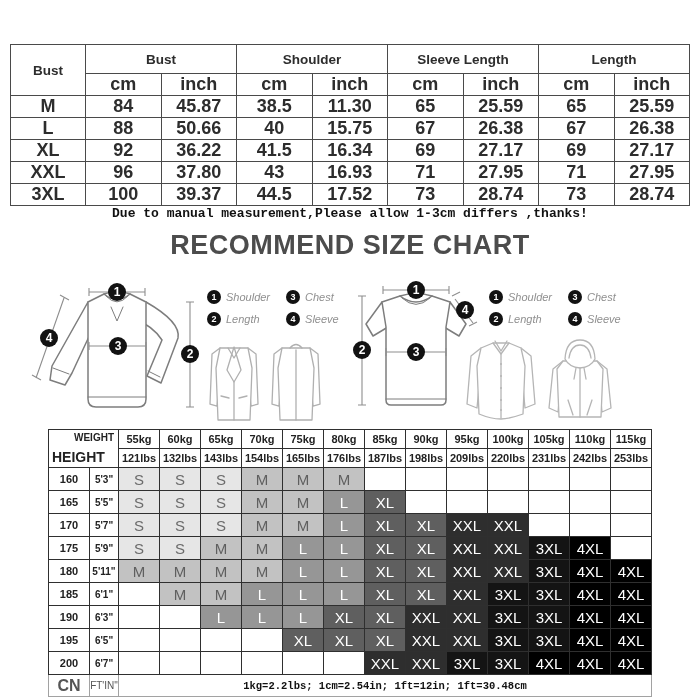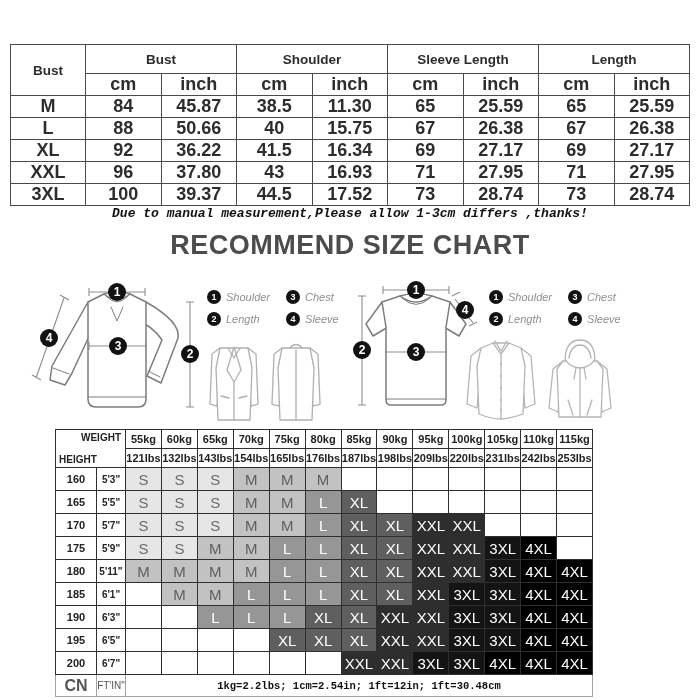--- a/index.html
+++ b/index.html
@@ -13,51 +13,51 @@
       border:1.5px solid #4a4a4a;text-align:center;vertical-align:middle;
       font-size:18px;font-weight:700;color:#2d2d2d;padding:0;}
   table.size-table thead tr.grp-row{height:29px;}
   table.size-table thead tr.grp-row th{font-size:13.5px;}
   table.size-table thead tr.unit-row{height:18px;}
   table.size-table tbody tr{height:21px;}
   col.size-col{width:75px;}
 
   
   .note{position:absolute;left:0;top:206px;width:700px;text-align:center;
-        font-family:"Liberation Mono",monospace;font-size:13px;font-weight:700;color:#111;font-style:italic;}
+        font-family:"Liberation Mono",monospace;font-size:13px;font-weight:700;color:#111;}
   .heading{position:absolute;left:0;top:230px;width:700px;text-align:center;
         font-size:27px;font-weight:800;letter-spacing:.5px;color:#4c4c4c;}
 
   
   .illustrations{position:absolute;left:0;top:278px;width:700px;height:150px;}
   .illustrations svg{position:absolute;}
   .legend{position:absolute;display:grid;grid-template-columns:auto auto;
           column-gap:16px;row-gap:8px;}
   .legend-item{display:flex;align-items:center;white-space:nowrap;}
   .badge{display:inline-flex;align-items:center;justify-content:center;
          width:14px;height:14px;border-radius:50%;background:#121212;color:#fff;
          font-size:9px;font-weight:700;margin-right:5px;flex:0 0 auto;}
   .legend-label{font-style:italic;font-size:11px;color:#8f8f8f;}
 
   
-  .matrix-wrap{position:absolute;left:55px;top:429px;width:538px;}
+  .matrix-wrap{position:absolute;left:48px;top:429px;width:604px;}
   table.matrix{width:100%;border-collapse:collapse;table-layout:fixed;}
   table.matrix th,table.matrix td{border:1px solid #2f2f2f;text-align:center;
       vertical-align:middle;padding:0;overflow:hidden;}
   table.matrix thead tr{height:19px;}
   table.matrix thead th{font-size:11px;font-weight:700;color:#222;background:#fff;}
   table.matrix tbody tr{height:23px;}
   table.matrix td.h-cm{font-size:11px;font-weight:700;color:#222;background:#fff;}
   table.matrix td.h-ft{font-size:10px;font-weight:700;color:#222;background:#fff;}
   table.matrix td.sz{font-size:15px;font-weight:400;}
   col.c-hcm{width:41px;} col.c-hft{width:29px;}
   th.diag{position:relative;background:
       linear-gradient(to bottom right,#fff 48.8%,#3a3a3a 48.8%,#3a3a3a 51.2%,#fff 51.2%);}
   th.diag .w-lbl{position:absolute;top:2px;right:4px;font-size:10px;}
-  th.diag .h-lbl{position:absolute;bottom:2px;left:3px;font-size:10px;}
+  th.diag .h-lbl{position:absolute;bottom:2px;left:3px;font-size:14px;}
   table.matrix tfoot tr{height:22px;}
   table.matrix tfoot td{border:1px solid #a2a2a2;background:#fff;}
   table.matrix tfoot td.cn{font-size:16px;color:#555;font-weight:700;margin-top:16px;}
   table.matrix tfoot td.ftin{font-size:10px;color:#555;font-weight:400;}
   table.matrix tfoot td.formula{font-family:"Liberation Mono",monospace;
       font-size:10.5px;font-weight:700;color:#111;}
 </style>
 </head>
 <body>
 

